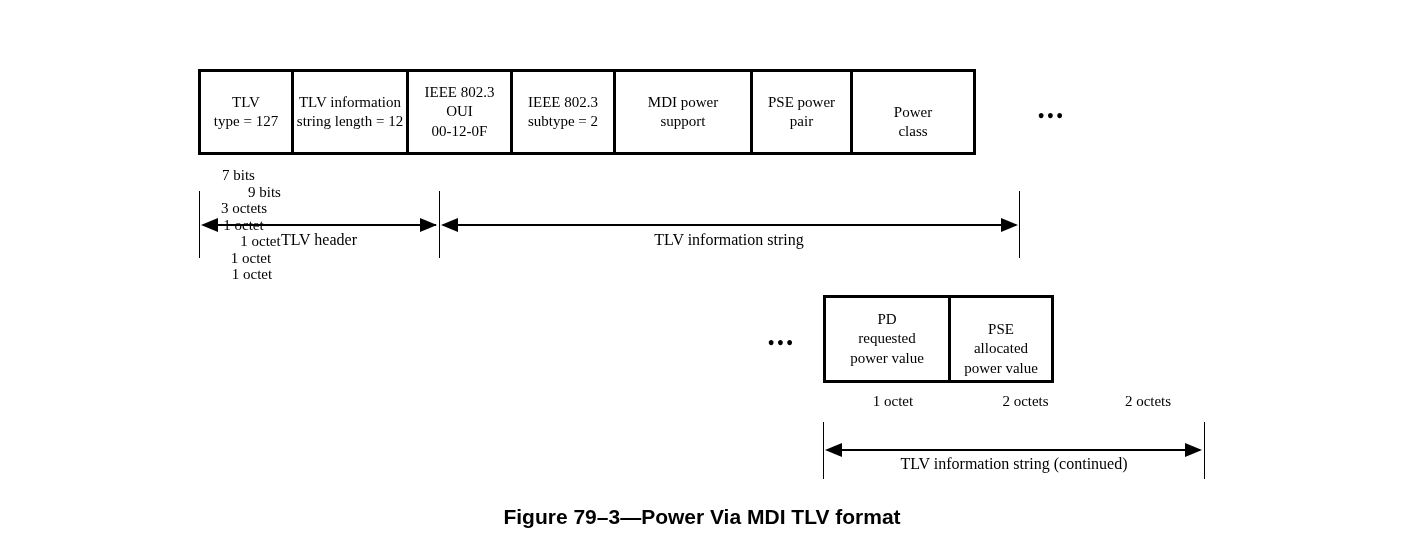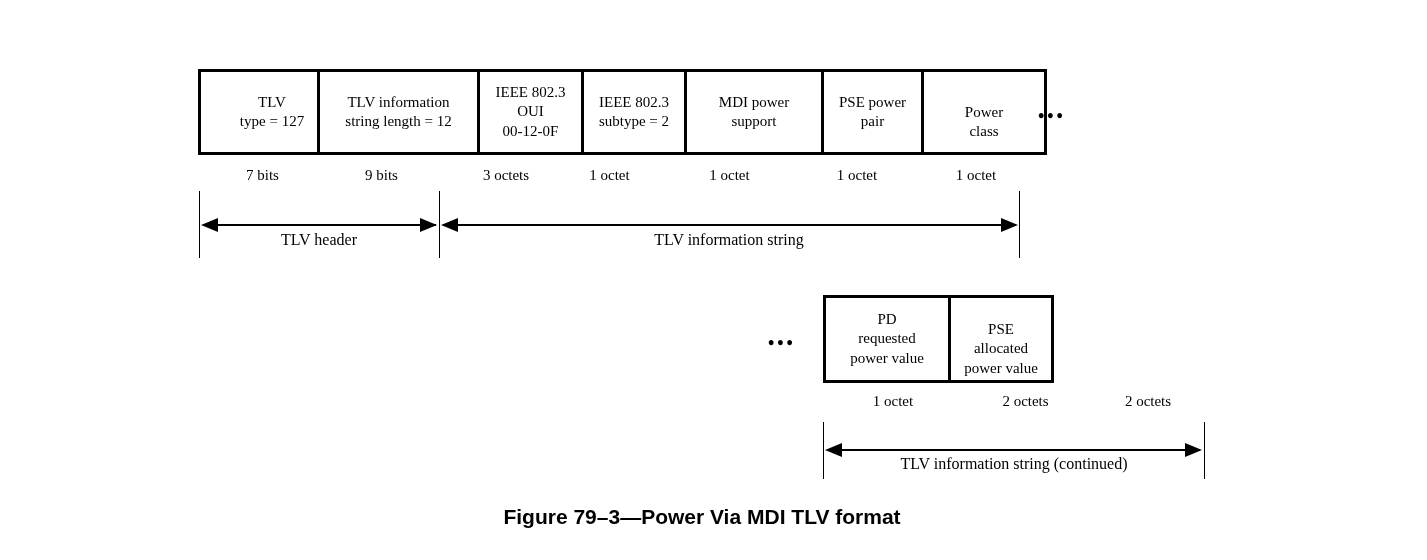--- a/index.html
+++ b/index.html
@@ -32,41 +32,41 @@
   .caption{
     position:absolute;left:2px;top:505px;width:1400px;text-align:center;
     font-family:"Liberation Sans",sans-serif;font-weight:bold;font-size:21px;
   }
 </style>
 </head>
 <body>
 
 <div class="canvas">
 
-  <div class="boxrow" style="left:198px;top:69px;height:86px;padding-left:26px;">
+  <div class="boxrow" style="left:198px;top:69px;height:86px;">
     <div class="cell" style="width:93px;">TLV
 type = 127</div>
-    <div class="cell" style="width:160px;">TLV information
+    <div class="cell" style="width:115px;">TLV information
 string length = 12</div>
     <div class="cell" style="width:104px;">IEEE 802.3
 OUI
 00-12-0F</div>
     <div class="cell" style="width:103px;">IEEE 802.3
 subtype = 2</div>
     <div class="cell" style="width:137px;">MDI power
 support</div>
     <div class="cell" style="width:100px;">PSE power
 pair</div>
     <div class="cell" style="width:120px;">Power
 class</div>
   </div>
 
   <div class="ellipsis" style="left:1038px;top:106px;">•••</div>
 
-  <div class="sizerow" style="left:216px;top:167px;">
+  <div class="sizerow" style="left:192px;top:167px;flex-direction:column;">
     <div class="sizecell" style="width:93px;">7 bits</div>
     <div class="sizecell" style="width:145px;">9 bits</div>
     <div class="sizecell" style="width:104px;">3 octets</div>
     <div class="sizecell" style="width:103px;">1 octet</div>
     <div class="sizecell" style="width:137px;">1 octet</div>
     <div class="sizecell" style="width:118px;">1 octet</div>
     <div class="sizecell" style="width:120px;">1 octet</div>
   </div>
 
   <div class="tick" style="left:199px;top:191px;height:67px;"></div>

